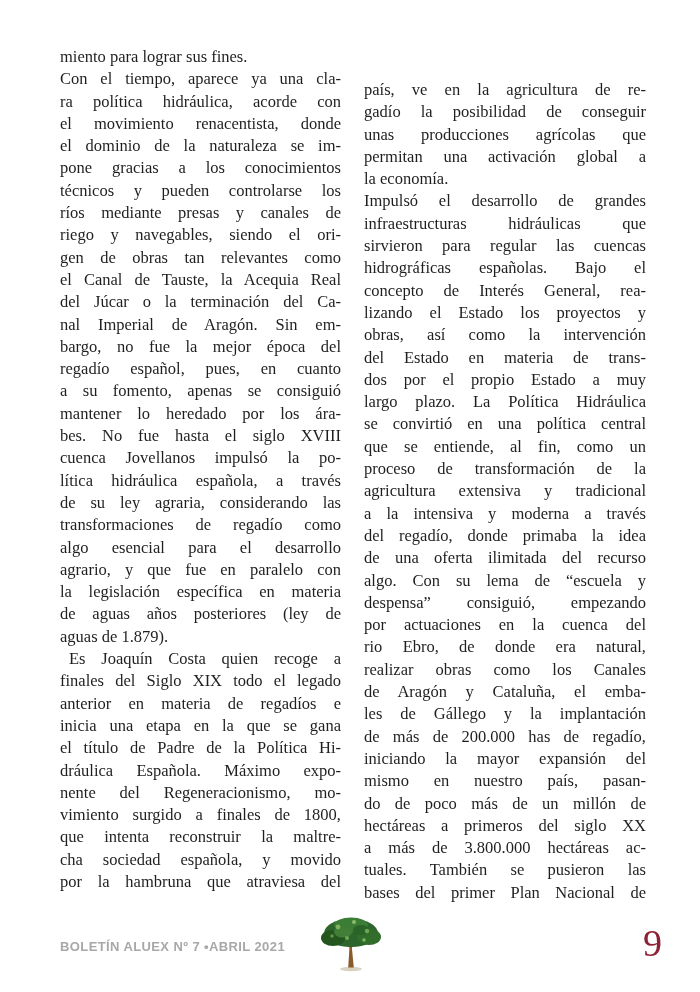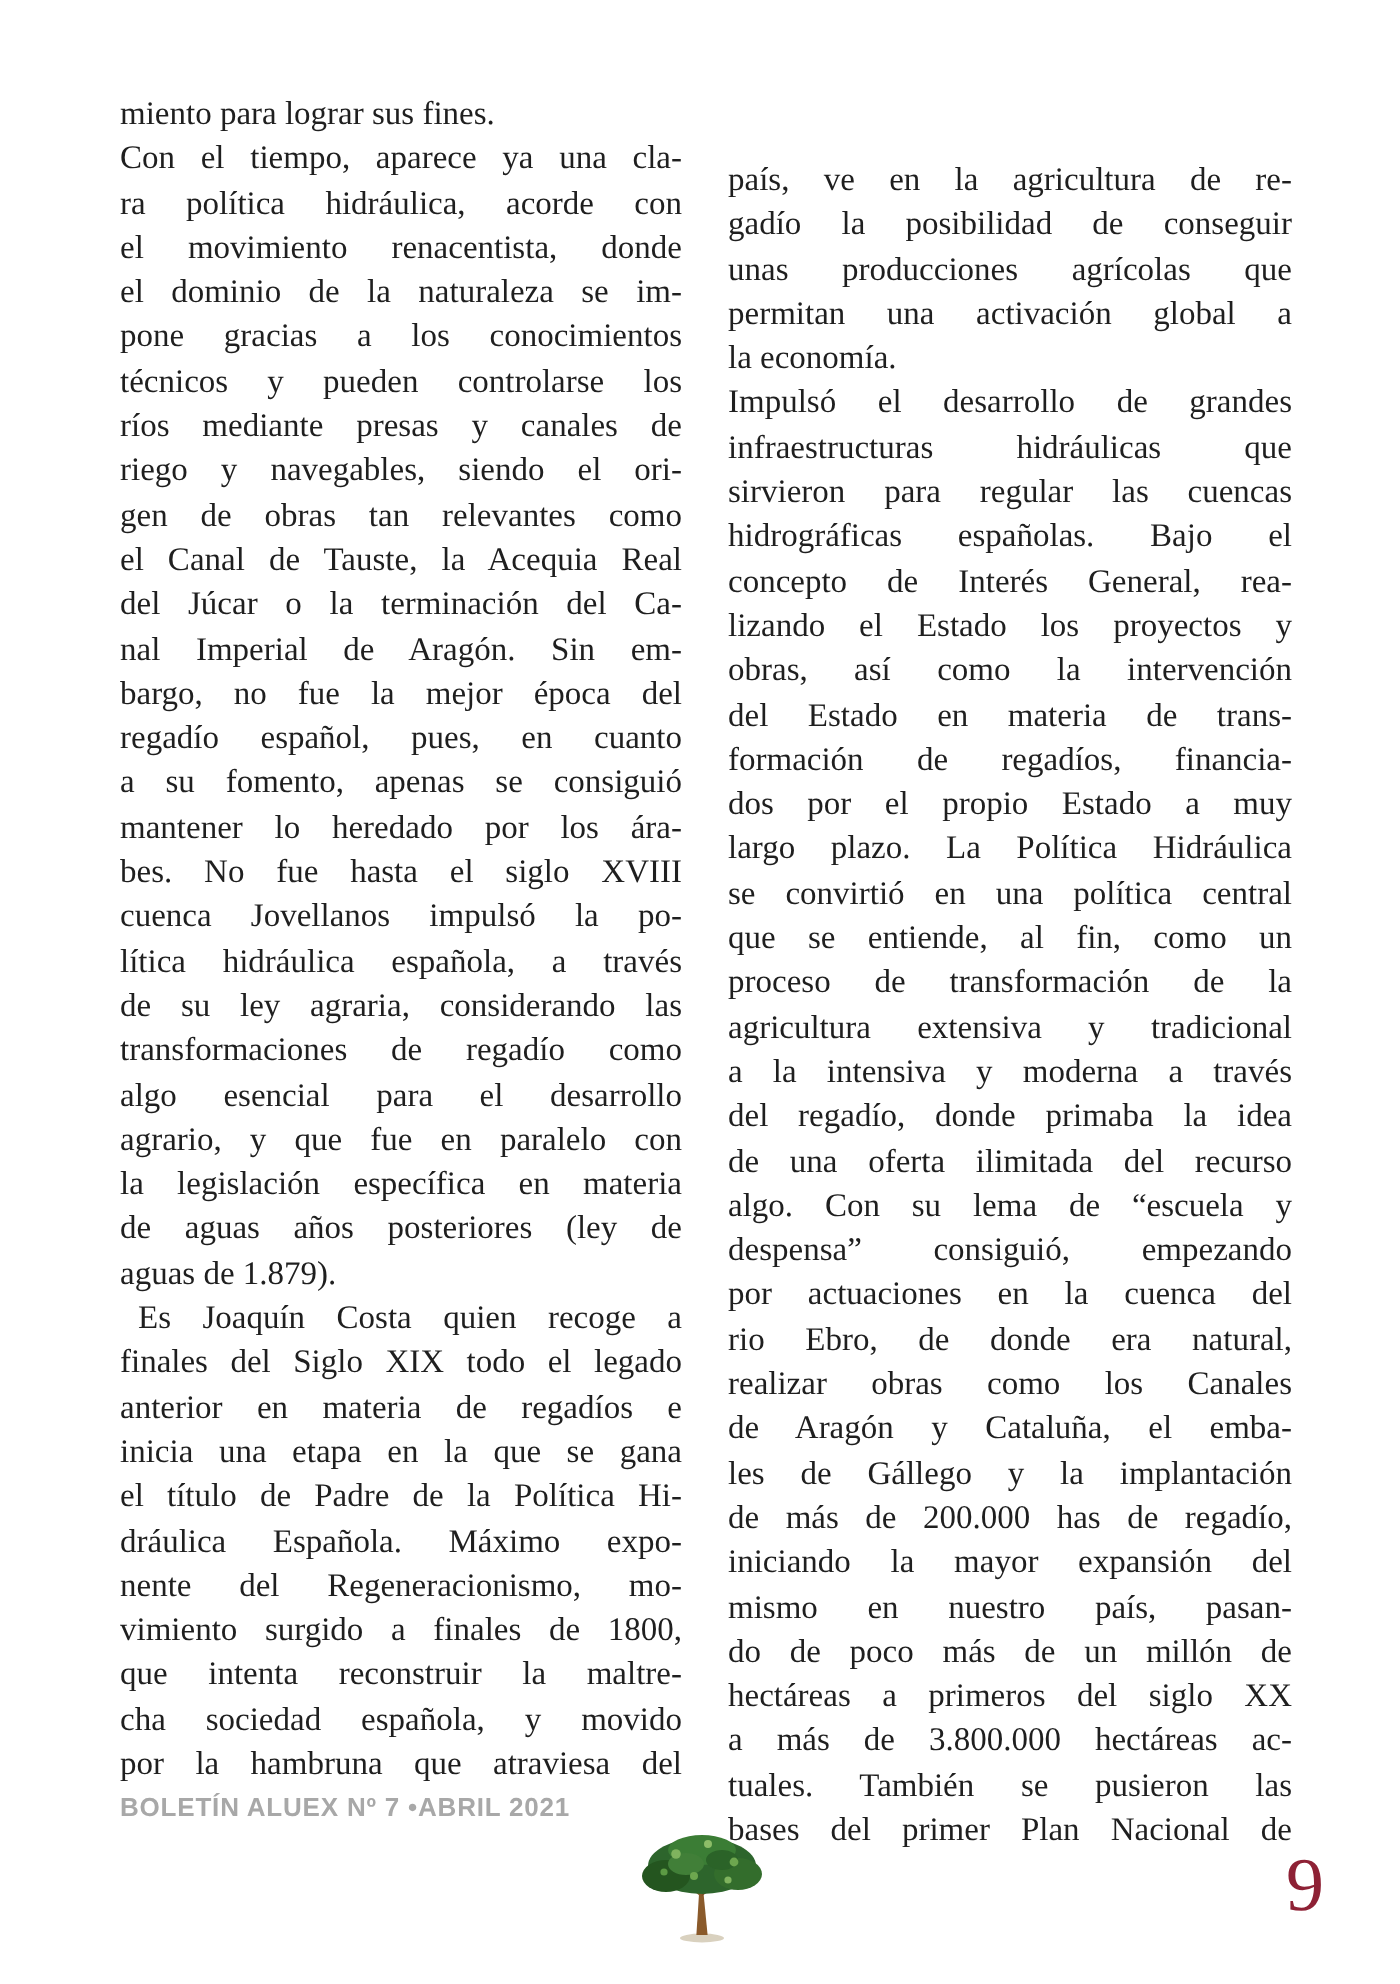--- a/index.html
+++ b/index.html
@@ -25,21 +25,21 @@
     height: 22.3px;
     text-align: justify;
     text-align-last: justify;
     white-space: nowrap;
   }
   .tline.pend { text-align-last: left; }
   .tline.ind  { text-indent: 9px; }
   .footer-issue {
     position: absolute;
     left: 60px;
-    top: 896px;
+    top: 939px;
     font-family: "Liberation Sans", sans-serif;
     font-weight: bold;
     font-size: 13px;
     letter-spacing: 0.4px;
     color: #a8a8a8;
   }
   .footer-logo {
     position: absolute;
     left: 320px;
     top: 914px;
@@ -109,21 +109,20 @@
       <div class="tline">permitan una activación global a</div>
       <div class="tline pend">la economía.</div>
       <div class="tline">Impulsó el desarrollo de grandes</div>
       <div class="tline">infraestructuras hidráulicas que</div>
       <div class="tline">sirvieron para regular las cuencas</div>
       <div class="tline">hidrográficas españolas. Bajo el</div>
       <div class="tline">concepto de Interés General, rea-</div>
       <div class="tline">lizando el Estado los proyectos y</div>
       <div class="tline">obras, así como la intervención</div>
       <div class="tline">del Estado en materia de trans-</div>
-      <div class="tline">formación de regadíos, financia-</div>
       <div class="tline">dos por el propio Estado a muy</div>
       <div class="tline">largo plazo. La Política Hidráulica</div>
       <div class="tline">se convirtió en una política central</div>
       <div class="tline">que se entiende, al fin, como un</div>
       <div class="tline">proceso de transformación de la</div>
       <div class="tline">agricultura extensiva y tradicional</div>
       <div class="tline">a la intensiva y moderna a través</div>
       <div class="tline">del regadío, donde primaba la idea</div>
       <div class="tline">de una oferta ilimitada del recurso</div>
       <div class="tline">algo. Con su lema de “escuela y</div>

